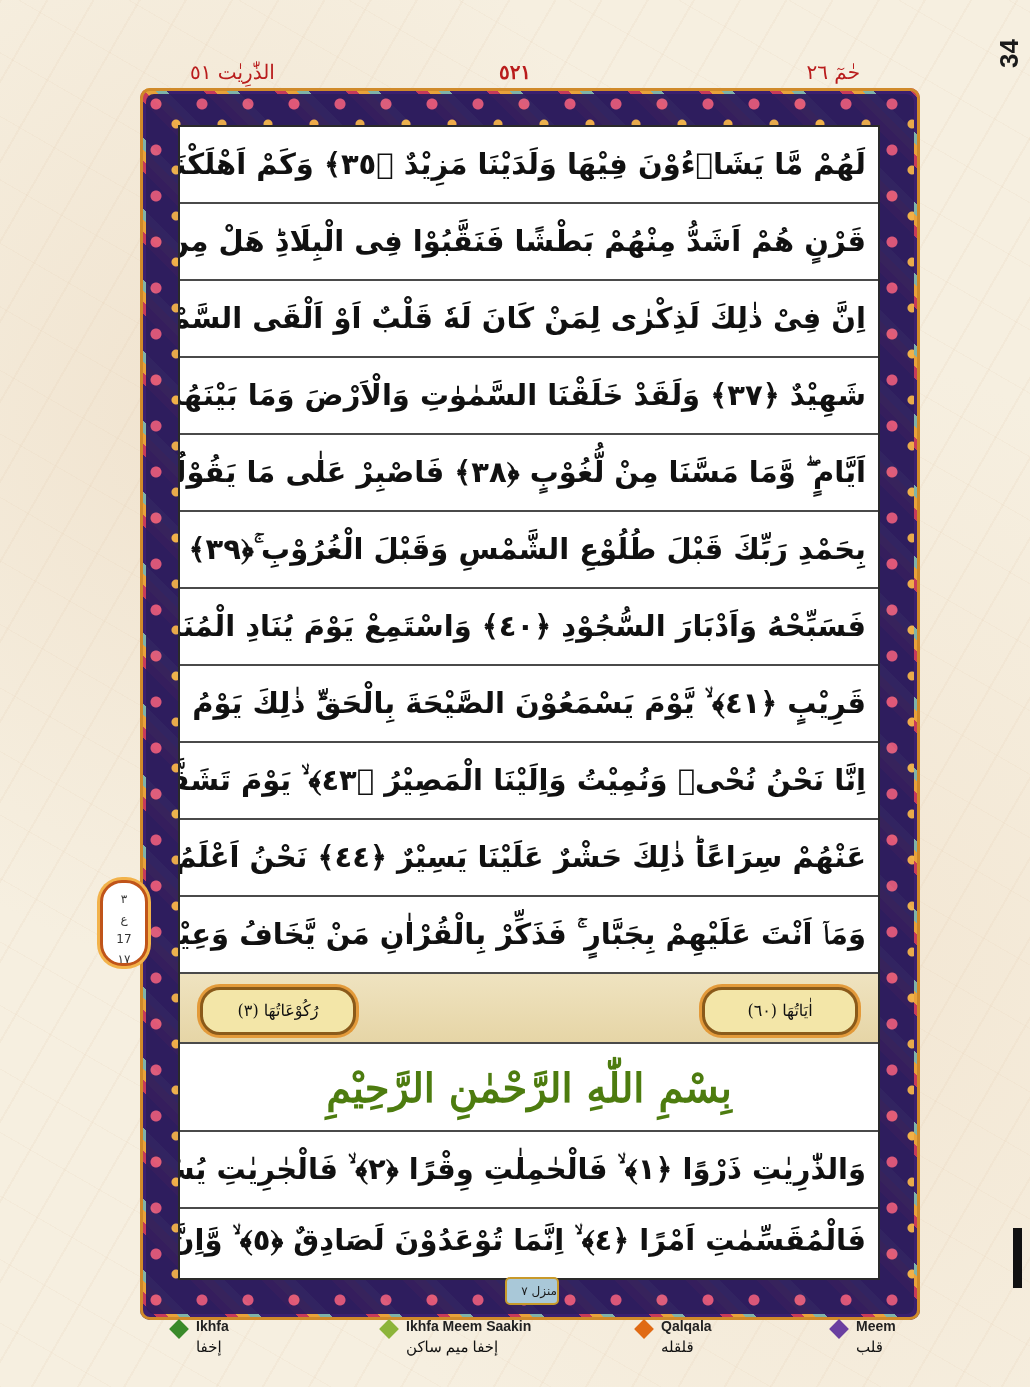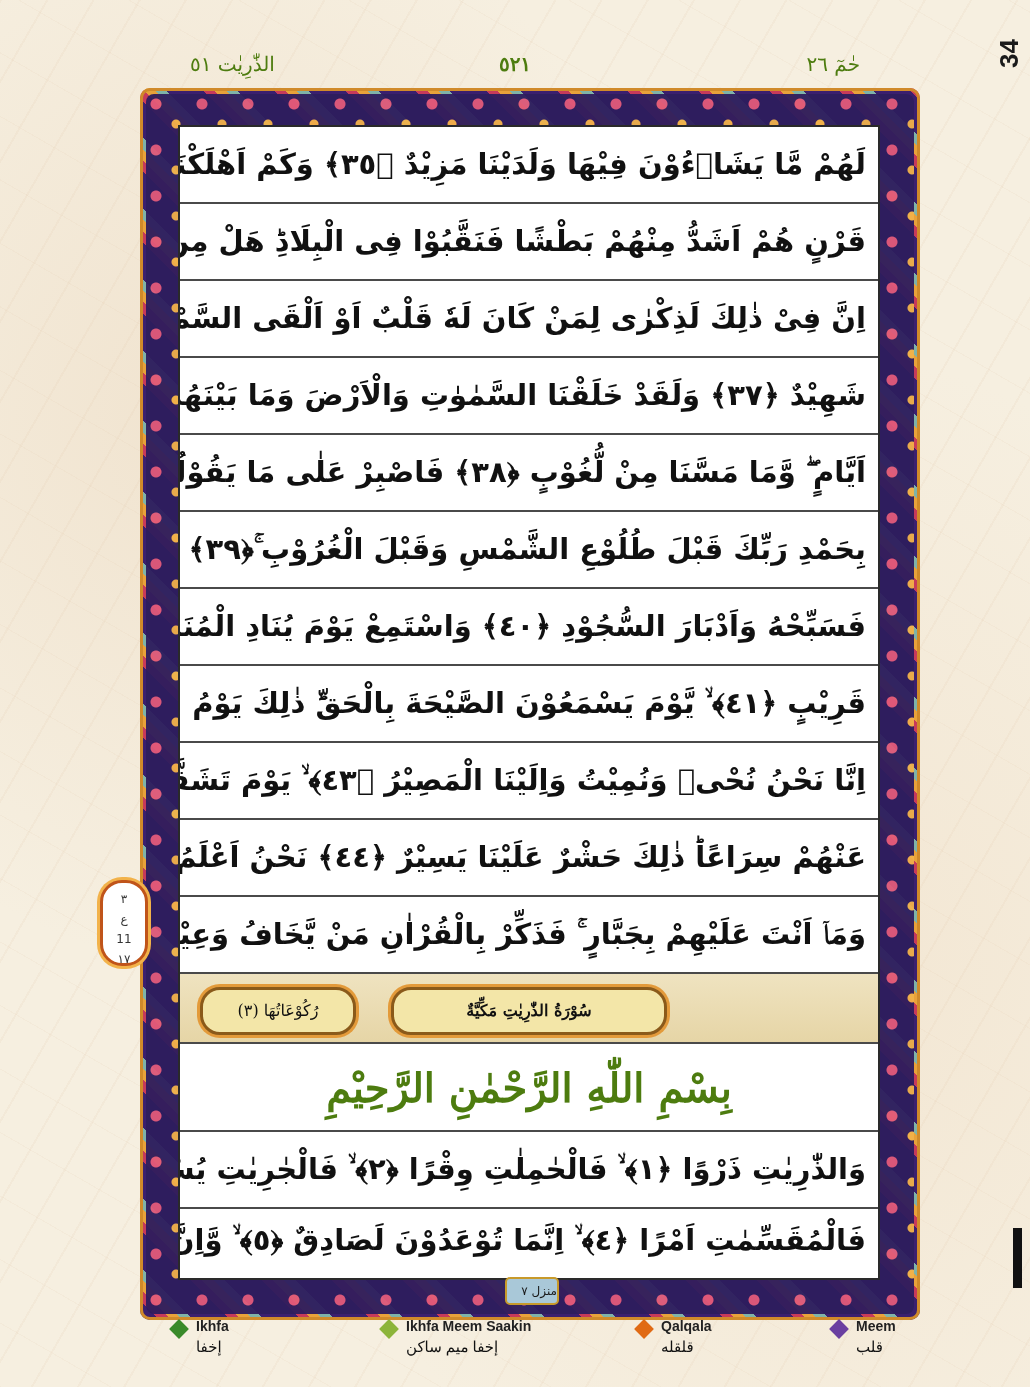--- a/index.html
+++ b/index.html
@@ -7,21 +7,21 @@
       width: 1030px; height: 1387px; overflow: hidden; position: relative;
       background: #f6efe0;
       background-image:
         radial-gradient(ellipse at 20% 30%, rgba(230,205,175,0.35) 0, transparent 40%),
         radial-gradient(ellipse at 80% 70%, rgba(235,210,180,0.3) 0, transparent 45%),
         repeating-linear-gradient(120deg, rgba(220,190,160,0.12) 0 2px, transparent 2px 40px),
         repeating-linear-gradient(30deg, rgba(220,190,160,0.10) 0 1px, transparent 1px 55px);
       font-family: "DejaVu Sans", sans-serif;
     }
     .header { position: absolute; top: 52px; left: 150px; width: 730px; height: 40px; }
-    .hdr-text { position: absolute; top: 0; font-family: "DejaVu Serif", serif; font-size: 20px; color: #4d7c0f; direction: rtl; }
+    .hdr-text { position: absolute; top: 8px; font-family: "DejaVu Serif", serif; font-size: 20px; color: #b91c1c; direction: rtl; }
     .hdr-left { left: 40px; }
     .hdr-center { left: 50%; transform: translateX(-50%); font-weight: bold; font-size: 20px; }
     .hdr-right { right: 20px; }
     .para-num { position: absolute; top: 38px; right: 6px; transform: rotate(-90deg); font-weight: bold; font-size: 26px; color: #1a1a1a; font-family: "Liberation Sans", sans-serif; }
     .side-bar { position: absolute; left: 1013px; top: 1228px; width: 9px; height: 60px; background: #111; }
 
     .frame {
       position: absolute; left: 140px; top: 88px; width: 780px; height: 1232px;
       border-radius: 10px;
       background:
@@ -91,39 +91,39 @@
   <span class="hdr-text hdr-right">حٰمٓ ٢٦</span>
 </div>
 <div class="para-num">34</div>
 <div class="side-bar"></div>
 
 <div class="frame"></div>
 
 <div class="ruku-marker">
   <div>٣</div>
   <div>ع</div>
-  <div>11</div>
+  <div>17</div>
   <div>١٧</div>
 </div>
 
 <div class="text-panel">
   <div class="verse-line" style="top:0px">لَهُمْ مَّا يَشَاۤءُوْنَ فِيْهَا وَلَدَيْنَا مَزِيْدٌ ﴿٣٥﴾ وَكَمْ اَهْلَكْنَا قَبْلَهُمْ مِّنْ</div>
   <div class="verse-line" style="top:77px">قَرْنٍ هُمْ اَشَدُّ مِنْهُمْ بَطْشًا فَنَقَّبُوْا فِى الْبِلَادِؕ هَلْ مِنْ مَّحِيْصٍ ﴿٣٦﴾</div>
   <div class="verse-line" style="top:154px">اِنَّ فِىْ ذٰلِكَ لَذِكْرٰى لِمَنْ كَانَ لَهٗ قَلْبٌ اَوْ اَلْقَى السَّمْعَ وَهُوَ</div>
   <div class="verse-line" style="top:231px">شَهِيْدٌ ﴿٣٧﴾ وَلَقَدْ خَلَقْنَا السَّمٰوٰتِ وَالْاَرْضَ وَمَا بَيْنَهُمَا فِىْ سِتَّةِ</div>
   <div class="verse-line" style="top:308px">اَيَّامٍ ۖ وَّمَا مَسَّنَا مِنْ لُّغُوْبٍ ﴿٣٨﴾ فَاصْبِرْ عَلٰى مَا يَقُوْلُوْنَ وَسَبِّحْ</div>
   <div class="verse-line" style="top:385px">بِحَمْدِ رَبِّكَ قَبْلَ طُلُوْعِ الشَّمْسِ وَقَبْلَ الْغُرُوْبِ ۚ﴿٣٩﴾ وَمِنَ الَّيْلِ</div>
   <div class="verse-line" style="top:462px">فَسَبِّحْهُ وَاَدْبَارَ السُّجُوْدِ ﴿٤٠﴾ وَاسْتَمِعْ يَوْمَ يُنَادِ الْمُنَادِ مِنْ مَّكَانٍ</div>
   <div class="verse-line" style="top:539px">قَرِيْبٍ ﴿٤١﴾ ۙ يَّوْمَ يَسْمَعُوْنَ الصَّيْحَةَ بِالْحَقِّؕ ذٰلِكَ يَوْمُ الْخُرُوْجِ ﴿٤٢﴾</div>
   <div class="verse-line" style="top:616px">اِنَّا نَحْنُ نُحْىٖ وَنُمِيْتُ وَاِلَيْنَا الْمَصِيْرُ ﴿٤٣﴾ ۙ يَوْمَ تَشَقَّقُ الْاَرْضُ</div>
   <div class="verse-line" style="top:693px">عَنْهُمْ سِرَاعًاؕ ذٰلِكَ حَشْرٌ عَلَيْنَا يَسِيْرٌ ﴿٤٤﴾ نَحْنُ اَعْلَمُ بِمَا يَقُوْلُوْنَ</div>
   <div class="verse-line" style="top:770px">وَمَاۤ اَنْتَ عَلَيْهِمْ بِجَبَّارٍ ۚ فَذَكِّرْ بِالْقُرْاٰنِ مَنْ يَّخَافُ وَعِيْدِ ﴿٤٥﴾</div>
 
   <div class="surah-banner">
-    <div class="cartouche cart-center">سُوْرَةُ الذّٰرِيٰتِ مَكِّيَّةٌ</div>
+    <div class="cartouche cart-right">اٰيَاتُهَا (٦٠)</div>
     <div class="cartouche cart-left">رُكُوْعَاتُهَا (٣)</div>
   </div>
 
   <div class="bismillah">بِسْمِ اللّٰهِ الرَّحْمٰنِ الرَّحِيْمِ</div>
 
   <div class="verse-line" style="top:1005px">وَالذّٰرِيٰتِ ذَرْوًا ﴿١﴾ ۙ فَالْحٰمِلٰتِ وِقْرًا ﴿٢﴾ ۙ فَالْجٰرِيٰتِ يُسْرًا ﴿٣﴾ ۙ</div>
   <div class="verse-line" style="top:1076px; border-bottom:none;">فَالْمُقَسِّمٰتِ اَمْرًا ﴿٤﴾ ۙ اِنَّمَا تُوْعَدُوْنَ لَصَادِقٌ ﴿٥﴾ ۙ وَّاِنَّ الدِّيْنَ لَوَاقِعٌ ﴿٦﴾ؕ</div>
 </div>
 
 <div class="manzil">منزل ٧</div>

